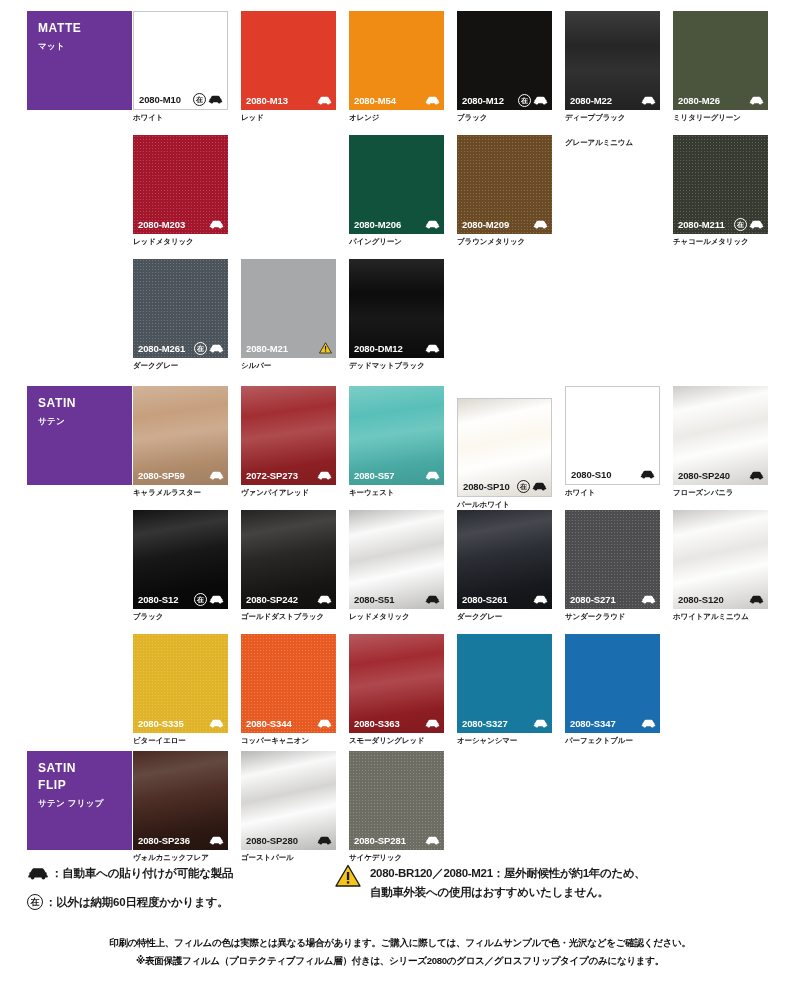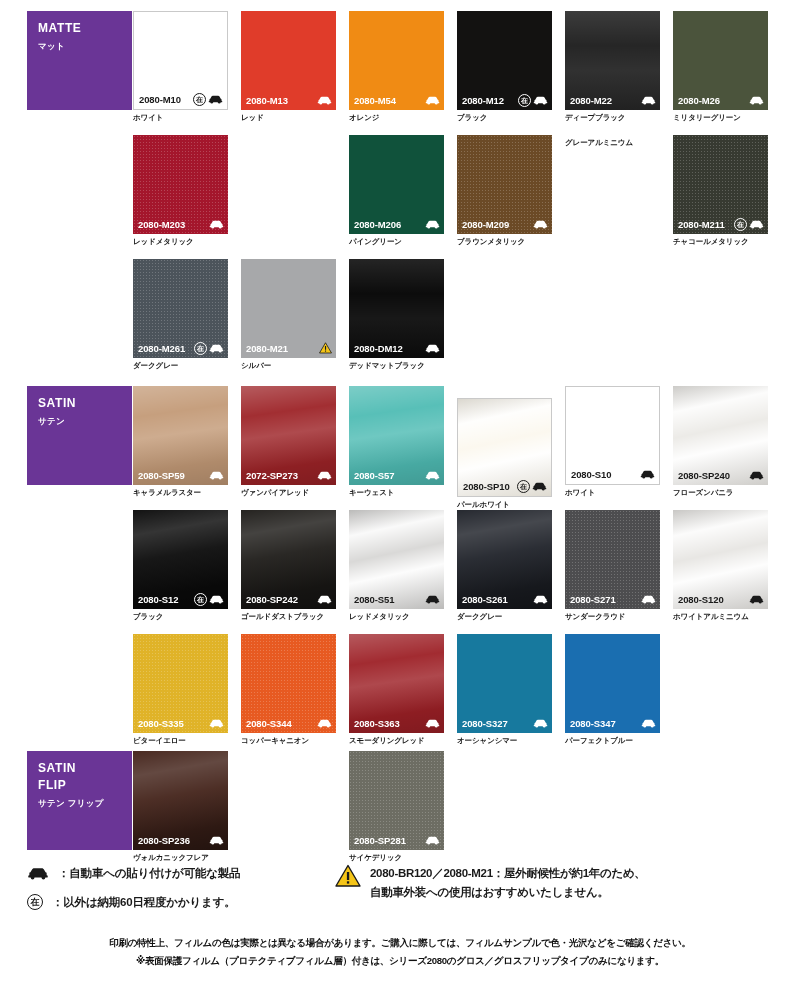--- a/index.html
+++ b/index.html
@@ -48,21 +48,21 @@
   .ico-car{display:block;width:15px;height:9px;}
   .ico-zai{
     display:inline-flex;align-items:center;justify-content:center;
     width:11px;height:11px;border-radius:50%;border:1.1px solid currentColor;
     font-size:7px;line-height:1;font-weight:bold;
   }
   .ico-warn{display:block;width:13px;height:12px;}
 
   
   .footer{position:absolute;left:0;top:866px;width:800px;}
-  .legend{position:absolute;display:flex;align-items:center;gap:9px;font-size:11.5px;font-weight:bold;}
+  .legend{position:absolute;display:flex;align-items:center;gap:2px;font-size:11.5px;font-weight:bold;}
   .legend .txt{letter-spacing:-.2px;}
   .warnblk{position:absolute;display:flex;gap:9px;align-items:flex-start;}
   .warnblk .wtxt{font-size:11.5px;line-height:19px;font-weight:bold;letter-spacing:-.3px;}
   .note{
     position:absolute;left:0;width:800px;text-align:center;
     font-size:9.6px;line-height:18px;letter-spacing:-.35px;font-weight:bold;color:#111;
   }
 </style>
 </head>
 <body>
@@ -688,20 +688,39 @@
                       <path d="M3 13 L3 9 C3 8 3.5 7.6 4.5 7.4 L7 3.2 C7.6 2.1 8.4 1.6 9.8 1.6 L20.2 1.6 C21.6 1.6 22.4 2.1 23 3.2 L25.5 7.4 C26.5 7.6 27 8 27 9 L27 13 Z" fill="currentColor"></path>
                       <rect x="1.5" y="11.5" width="27" height="3.2" rx="1.3" fill="currentColor"></rect>
                       <circle cx="7.5" cy="14.6" r="2.6" fill="currentColor"></circle>
                       <circle cx="22.5" cy="14.6" r="2.6" fill="currentColor"></circle>
                     </svg>
                   </span>
                 </span>
               </div>
             </div>
             <div class="jp">ヴォルカニックフレア</div>
+          </div>
+          <div class="cell" style="left:241px;top:0px;">
+            <div class="chip">
+              <div class="tex" style="background:#c3c2c0;background-image:linear-gradient(168deg, rgba(160,160,160,.35) 0%, rgba(255,255,255,.9) 22%, rgba(255,255,255,.3) 44%, rgba(255,255,255,.95) 62%, rgba(150,150,150,.28) 100%);"></div>
+              <div class="barline">
+                <span class="code" style="color:#1a1a1a;">2080-SP280</span>
+                <span class="badges">
+                  <span style="color:#1a1a1a;display:inline-flex;">
+                    <svg class="ico-car" viewBox="0 0 30 18">
+                      <path d="M3 13 L3 9 C3 8 3.5 7.6 4.5 7.4 L7 3.2 C7.6 2.1 8.4 1.6 9.8 1.6 L20.2 1.6 C21.6 1.6 22.4 2.1 23 3.2 L25.5 7.4 C26.5 7.6 27 8 27 9 L27 13 Z" fill="currentColor"></path>
+                      <rect x="1.5" y="11.5" width="27" height="3.2" rx="1.3" fill="currentColor"></rect>
+                      <circle cx="7.5" cy="14.6" r="2.6" fill="currentColor"></circle>
+                      <circle cx="22.5" cy="14.6" r="2.6" fill="currentColor"></circle>
+                    </svg>
+                  </span>
+                </span>
+              </div>
+            </div>
+            <div class="jp">ゴーストパール</div>
           </div>
           <div class="cell" style="left:349px;top:0px;">
             <div class="chip">
               <div class="tex" style="background:#6d6d63;background-image:radial-gradient(rgba(255,255,255,.20) .6px, transparent .7px),radial-gradient(rgba(0,0,0,.18) .6px, transparent .7px);background-size:3px 3px,4px 4px;background-position:0 0,2px 1px;"></div>
               <div class="barline">
                 <span class="code" style="color:#ffffff;">2080-SP281</span>
                 <span class="badges">
                   <span style="color:#ffffff;display:inline-flex;">
                     <svg class="ico-car" viewBox="0 0 30 18">
                       <path d="M3 13 L3 9 C3 8 3.5 7.6 4.5 7.4 L7 3.2 C7.6 2.1 8.4 1.6 9.8 1.6 L20.2 1.6 C21.6 1.6 22.4 2.1 23 3.2 L25.5 7.4 C26.5 7.6 27 8 27 9 L27 13 Z" fill="currentColor"></path>

